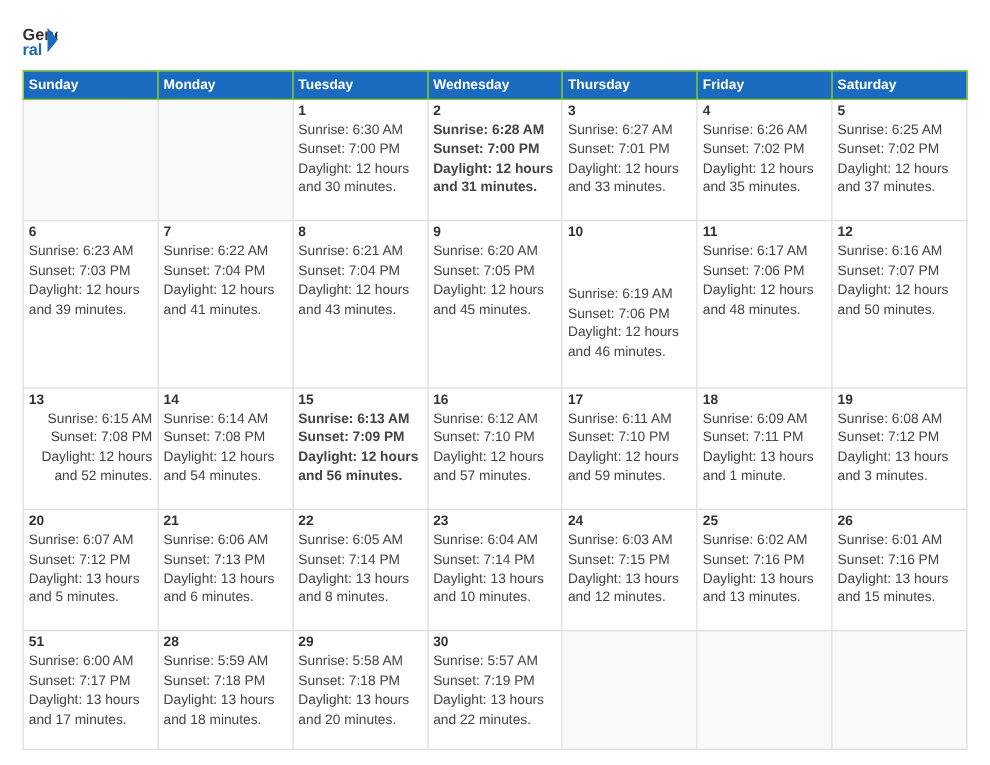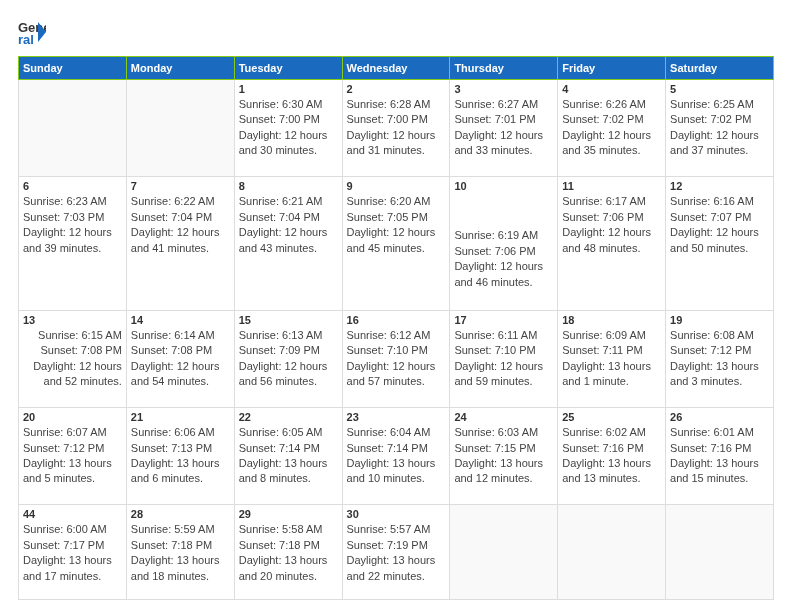--- a/index.html
+++ b/index.html
@@ -133,21 +133,21 @@
           <td class="empty"></td>
           <td>
             <div class="day-num">1</div>
             <div class="day-info" style="white-space: pre-line;">Sunrise: 6:30 AM
 Sunset: 7:00 PM
 Daylight: 12 hours
 and 30 minutes.</div>
           </td>
           <td>
             <div class="day-num">2</div>
-            <div class="day-info" style="white-space: pre-line;">Sunrise: 6:28 AM
+            <div class="day-info" style="white-space: pre-line; font-weight: bold;">Sunrise: 6:28 AM
 Sunset: 7:00 PM
 Daylight: 12 hours
 and 31 minutes.</div>
           </td>
           <td>
             <div class="day-num">3</div>
             <div class="day-info" style="white-space: pre-line;">Sunrise: 6:27 AM
 Sunset: 7:01 PM
 Daylight: 12 hours
 and 33 minutes.</div>
@@ -228,21 +228,21 @@
           </td>
           <td>
             <div class="day-num">14</div>
             <div class="day-info" style="white-space: pre-line;">Sunrise: 6:14 AM
 Sunset: 7:08 PM
 Daylight: 12 hours
 and 54 minutes.</div>
           </td>
           <td>
             <div class="day-num">15</div>
-            <div class="day-info" style="white-space: pre-line;">Sunrise: 6:13 AM
+            <div class="day-info" style="white-space: pre-line; font-weight: bold;">Sunrise: 6:13 AM
 Sunset: 7:09 PM
 Daylight: 12 hours
 and 56 minutes.</div>
           </td>
           <td>
             <div class="day-num">16</div>
             <div class="day-info" style="white-space: pre-line;">Sunrise: 6:12 AM
 Sunset: 7:10 PM
 Daylight: 12 hours
 and 57 minutes.</div>
@@ -315,21 +315,21 @@
           <td>
             <div class="day-num">26</div>
             <div class="day-info" style="white-space: pre-line;">Sunrise: 6:01 AM
 Sunset: 7:16 PM
 Daylight: 13 hours
 and 15 minutes.</div>
           </td>
         </tr>
         <tr>
           <td>
-            <div class="day-num">44</div>
+            <div class="day-num">51</div>
             <div class="day-info" style="white-space: pre-line;">Sunrise: 6:00 AM
 Sunset: 7:17 PM
 Daylight: 13 hours
 and 17 minutes.</div>
           </td>
           <td>
             <div class="day-num">28</div>
             <div class="day-info" style="white-space: pre-line;">Sunrise: 5:59 AM
 Sunset: 7:18 PM
 Daylight: 13 hours

